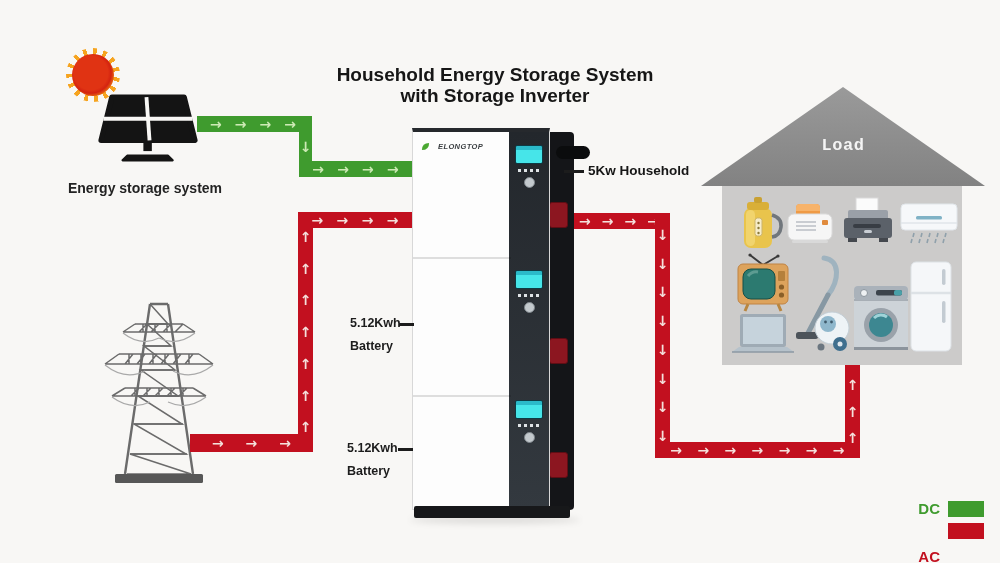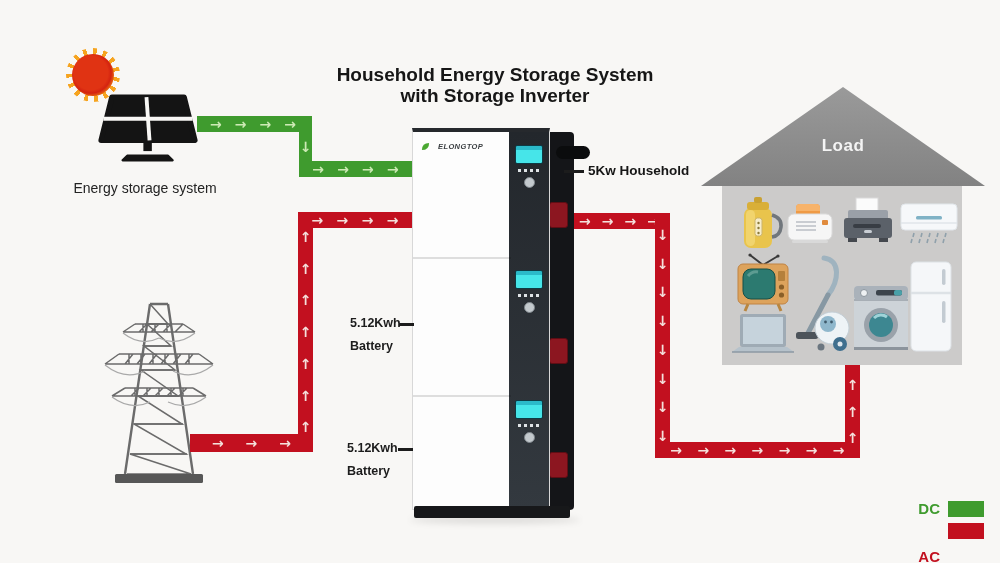--- a/index.html
+++ b/index.html
@@ -12,21 +12,21 @@
   
   .title{position:absolute;left:280px;top:64px;width:430px;text-align:center;
          font-size:19px;line-height:21px;font-weight:700;color:#161616;}
   
   .sun{position:absolute;left:66px;top:48px;width:54px;height:54px;}
   .sun::before{content:"";position:absolute;inset:0;border-radius:50%;
     background:repeating-conic-gradient(#f6a41f 0 9deg, rgba(246,164,31,0) 9deg 24deg);}
   .sun::after{content:"";position:absolute;inset:6px;border-radius:50%;
     background:radial-gradient(circle at 45% 45%, #e03313 0 52%, #d42310 62%, #ef7d12 76%, #f6a41f 100%);}
   
-  .lbl{position:absolute;text-align:center;font-size:14px;font-weight:400;color:#232323;}
+  .lbl{position:absolute;text-align:center;font-size:14px;font-weight:700;color:#232323;}
   .solar-lbl{left:40px;top:180px;width:210px;}
   .grid-lbl{left:72px;top:499px;width:175px;}
   
   .bar{position:absolute;display:flex;align-items:center;justify-content:space-evenly;}
   .bar.v{flex-direction:column;}
   .bar.dc{background:var(--dc);}
   .bar.ac{background:var(--ac);}
   .bar span{font-family:"DejaVu Sans",sans-serif;font-weight:700;font-size:14px;line-height:1;}
   .bar.dc span{color:var(--dc-arrow);}
   .bar.ac span{color:var(--ac-arrow);}
@@ -52,21 +52,21 @@
           font-size:7.5px;font-weight:700;font-style:italic;color:#3c4043;letter-spacing:.4px;}
   
   .ptr{position:absolute;height:2.5px;background:#1c1c1c;}
   .inv-lbl{position:absolute;left:588px;top:163px;font-size:13.5px;font-weight:700;color:#161616;}
   .bat-lbl{position:absolute;width:70px;font-size:12.5px;font-weight:700;line-height:23px;color:#1d1d1d;}
   
   .roof{position:absolute;left:701px;top:87px;width:284px;height:99px;
         background:linear-gradient(180deg,#9a9a9a,#828282);
         clip-path:polygon(50% 0,100% 100%,0 100%);}
   .load-lbl{position:absolute;left:793px;top:136px;width:100px;text-align:center;
-            color:#f4f4f4;font-size:17px;font-weight:600;letter-spacing:.5px;}
+            color:#f4f4f4;font-size:17px;font-weight:600;letter-spacing:.5px;font-family:Liberation Mono, monospace;}
   .house-body{position:absolute;left:722px;top:186px;width:240px;height:179px;background:#cccbca;}
   .appl{position:absolute;}
   
   .legend-text{position:absolute;width:56px;text-align:right;font-size:15px;font-weight:700;}
   .dc-text{color:var(--dc);}
   .ac-text{color:var(--ac);margin-top:26px;}
   .legend-swatch{position:absolute;width:36px;height:16px;}
   .sw-dc{background:var(--dc);}
   .sw-ac{background:var(--ac);}
 </style>

